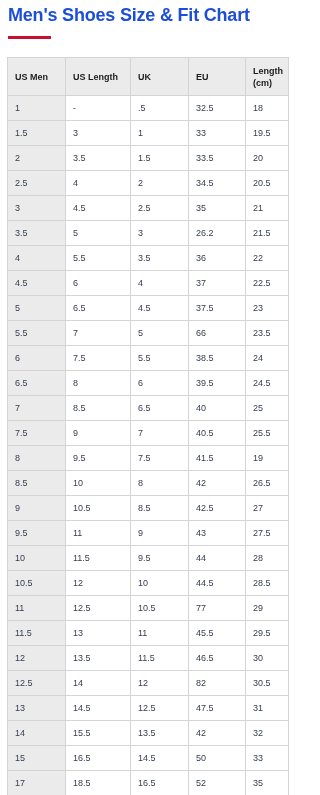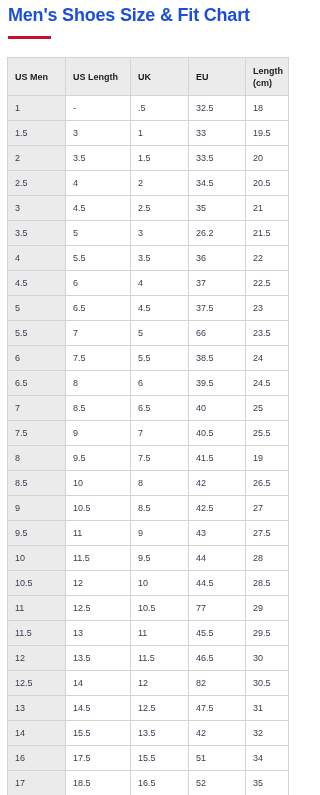--- a/index.html
+++ b/index.html
@@ -278,25 +278,25 @@
           <td>31</td>
         </tr>
         <tr>
           <td class="col-first">14</td>
           <td>15.5</td>
           <td>13.5</td>
           <td>42</td>
           <td>32</td>
         </tr>
         <tr>
-          <td class="col-first">16</td>
-          <td>17.5</td>
-          <td>15.5</td>
-          <td>51</td>
-          <td>34</td>
+          <td class="col-first">15</td>
+          <td>16.5</td>
+          <td>14.5</td>
+          <td>50</td>
+          <td>33</td>
         </tr>
         <tr>
           <td class="col-first">17</td>
           <td>18.5</td>
           <td>16.5</td>
           <td>52</td>
           <td>35</td>
         </tr>
       </tbody>
   </table>

